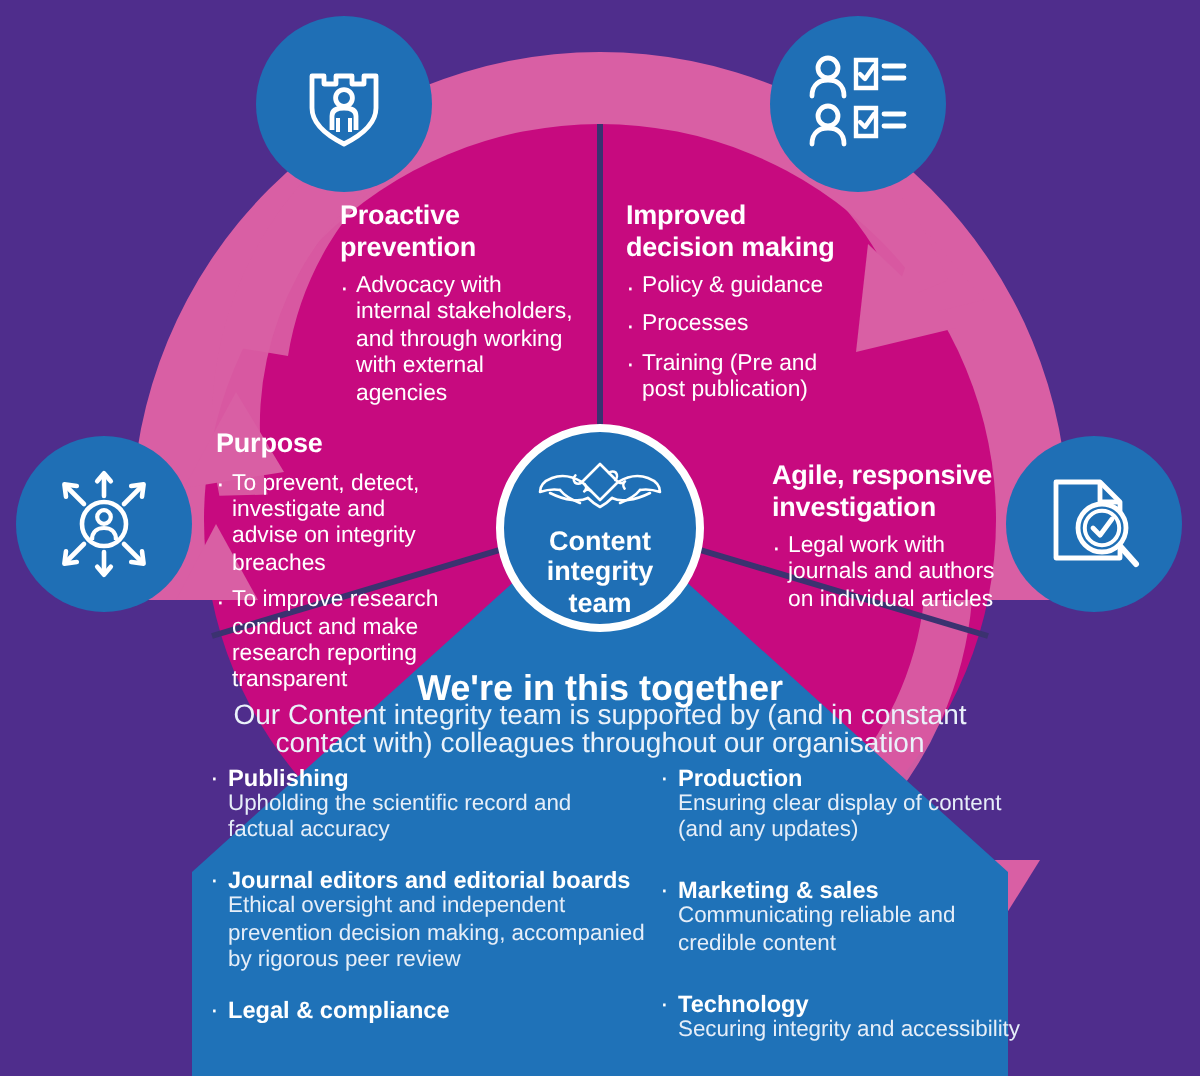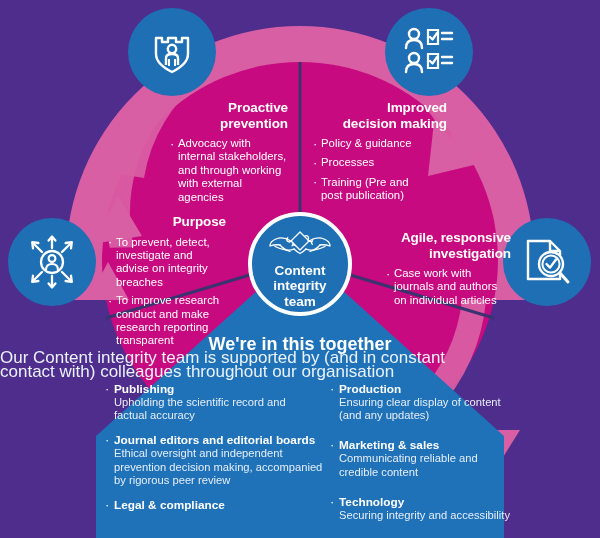--- a/index.html
+++ b/index.html
@@ -6,41 +6,41 @@
   body{
     width:600px;height:538px;overflow:hidden;
     font-family:"Liberation Sans", sans-serif;
     background:#4f2d8c;
     position:relative;
     -webkit-font-smoothing:antialiased;
   }
   #stage{position:absolute;left:0;top:0;width:600px;height:538px;}
   .svg-layer{position:absolute;left:0;top:0;width:600px;height:538px;}
   .txt{position:absolute;color:#ffffff;}
-  .hd{font-weight:bold;font-size:13.5px;line-height:15.5px;letter-spacing:-0.1px;text-align:right;}
+  .hd{font-weight:bold;font-size:13.5px;line-height:15.5px;letter-spacing:-0.1px;}
   .bl{font-size:11.4px;line-height:13.4px;}
   .bl .li{position:relative;padding-left:8px;margin-top:6px;}
   .bl .li:before{content:"\00B7";position:absolute;left:0px;top:-0.5px;font-size:13px;line-height:13.4px;}
   .ic-circle{position:absolute;border-radius:50%;background:#1f6fb5;display:flex;align-items:center;justify-content:center;}
   .center-circle{
     position:absolute;border-radius:50%;background:#1f6fb5;
     border:4px solid #ffffff;box-sizing:border-box;
     display:flex;flex-direction:column;align-items:center;justify-content:center;
   }
   .center-label{
     color:#fff;font-weight:bold;font-size:13.5px;line-height:15.2px;text-align:center;
     margin-top:1px;
   }
   .bottom-title{
     position:absolute;left:0;width:600px;text-align:center;color:#fff;
     font-weight:bold;font-size:18px;
   }
   .bottom-sub{
-    position:absolute;left:0;width:600px;text-align:left;color:#eaf2fa;
-    font-size:17px;line-height:13.6px;
+    position:absolute;left:0;width:600px;text-align:center;color:#eaf2fa;
+    font-size:14px;line-height:13.6px;
   }
   .supp-col{position:absolute;width:245px;color:#fff;}
   .supp-item{position:relative;padding-left:9px;margin-bottom:11px;}
   .supp-item:before{content:"\00B7";position:absolute;left:0;top:-1px;font-size:13px;color:#fff;}
   .supp-name{font-weight:bold;font-size:11.8px;line-height:14px;}
   .supp-desc{font-size:11.2px;line-height:13.2px;color:#e6eef8;}
   svg{display:block;}
 </style>
 </head>
 <body>
@@ -211,21 +211,21 @@
       <div class="li" style="margin-top:5px;">To improve research conduct and make research reporting transparent</div>
     </div>
   </div>
 
   <div class="txt" style="left:386px;top:230px;width:125px;">
     <div class="hd">
       <div>Agile, responsive</div>
       <div>investigation</div>
     </div>
     <div class="bl" style="margin-top:4px;">
-      <div class="li">Case work with journals and authors on individual articles</div>
+      <div class="li">Legal work with journals and authors on individual articles</div>
     </div>
   </div>
 
   <div class="bottom-title" style="top:334px;">We're in this together</div>
   <div class="bottom-sub" style="top:351px;">
     <div>Our Content integrity team is supported by (and in constant</div>
     <div>contact with) colleagues throughout our organisation</div>
   </div>
 
   <div class="supp-col" style="left:105px;top:382px;">

